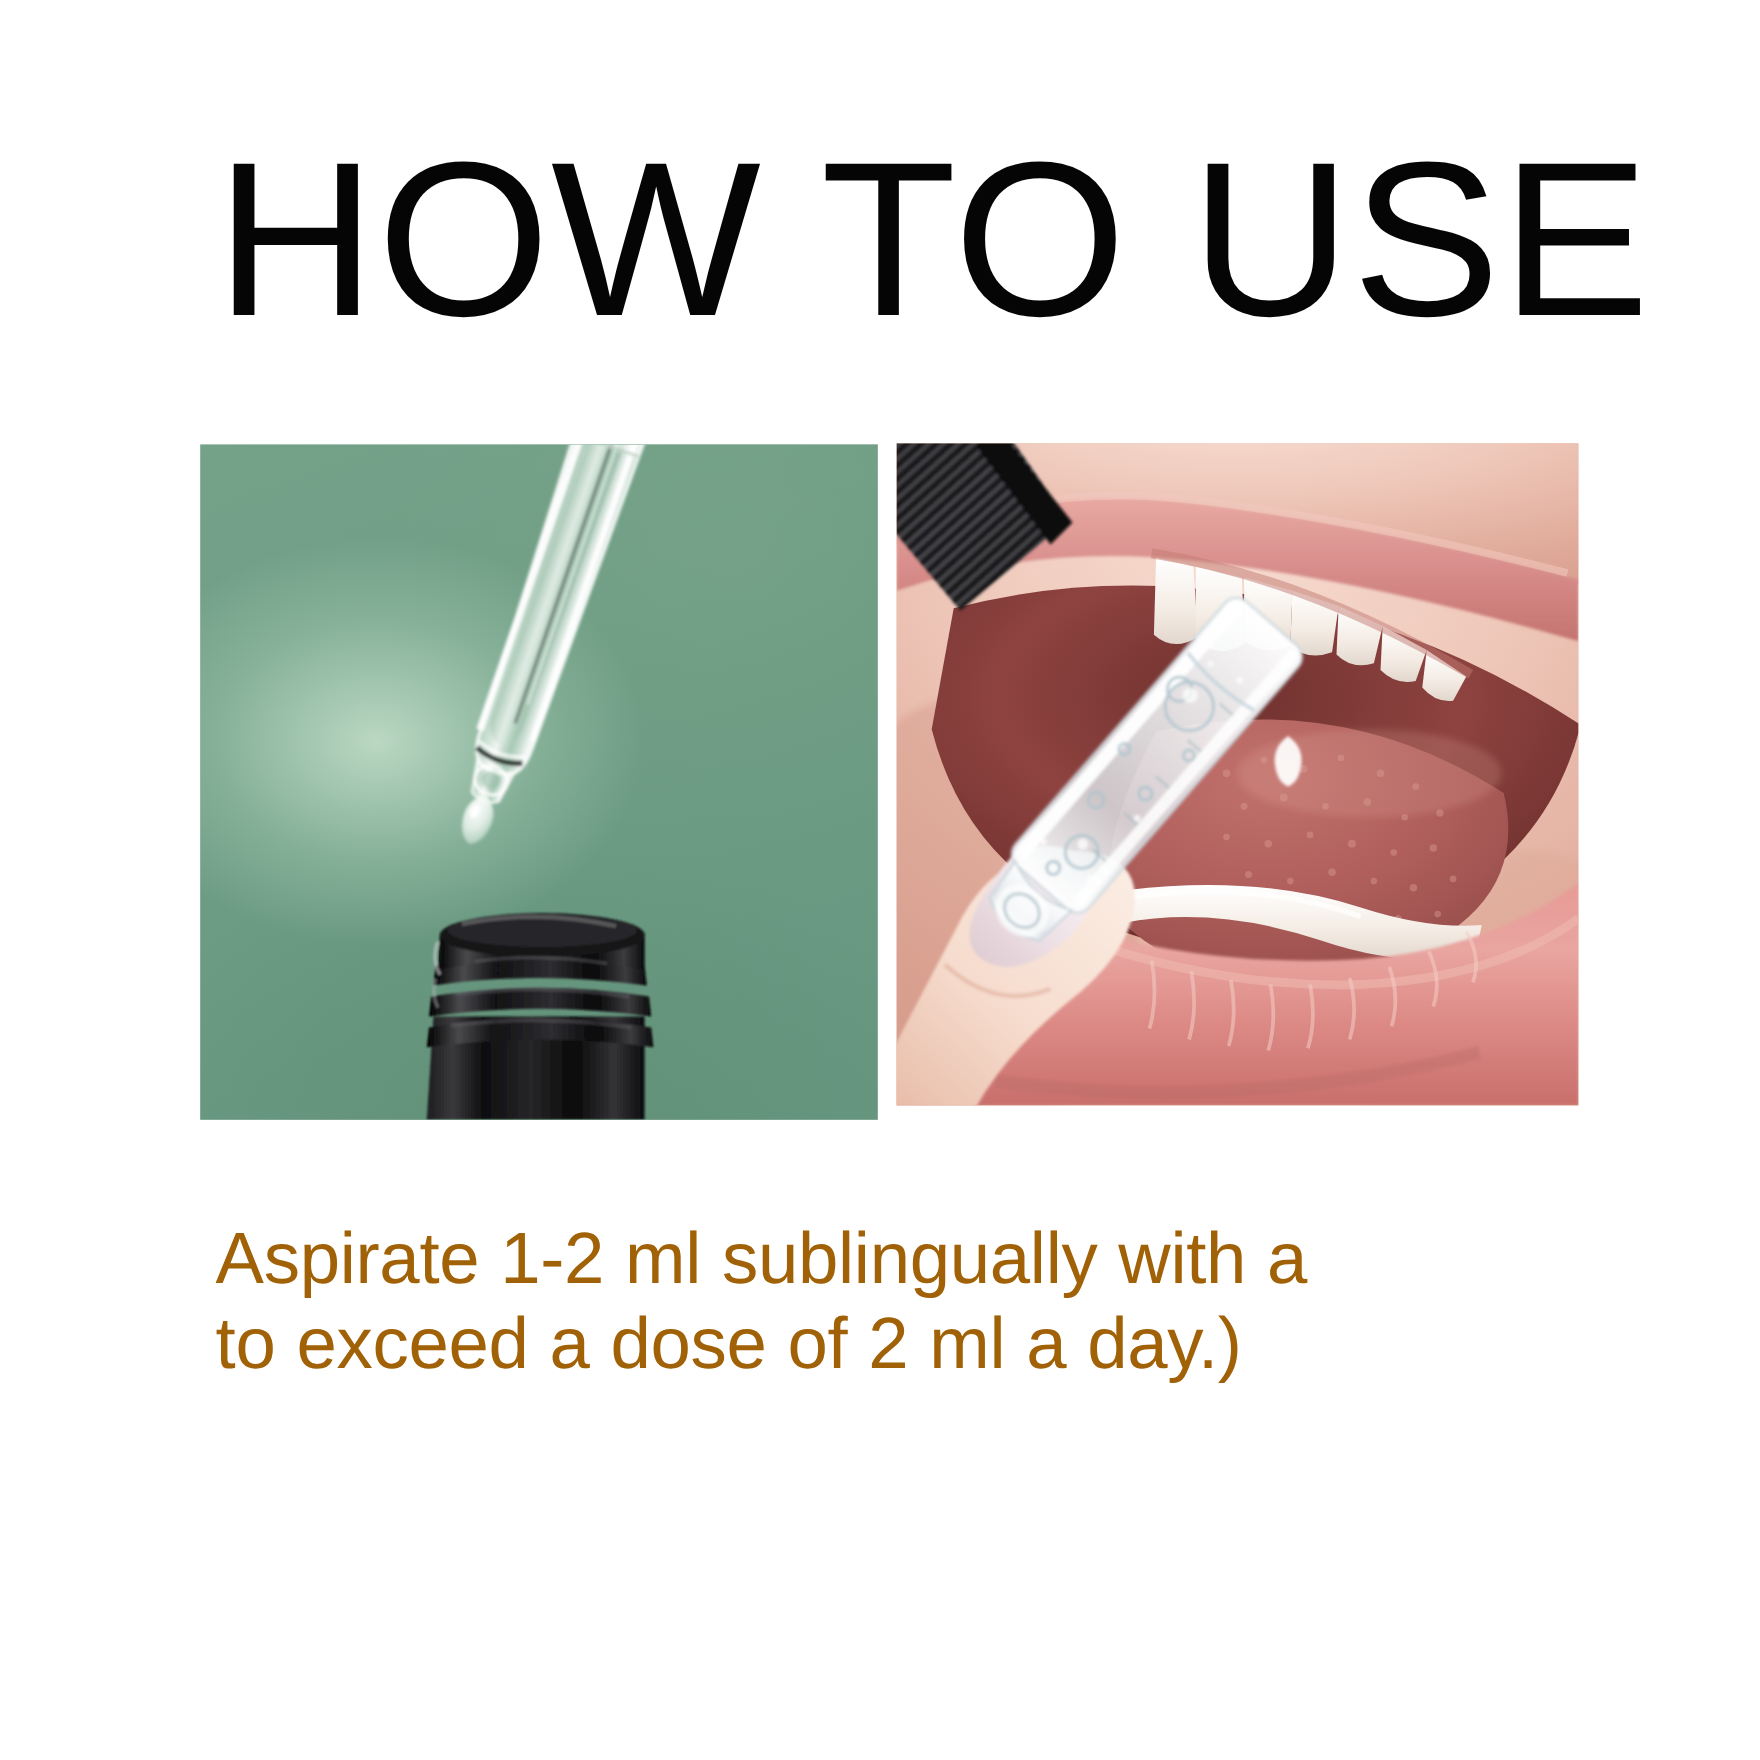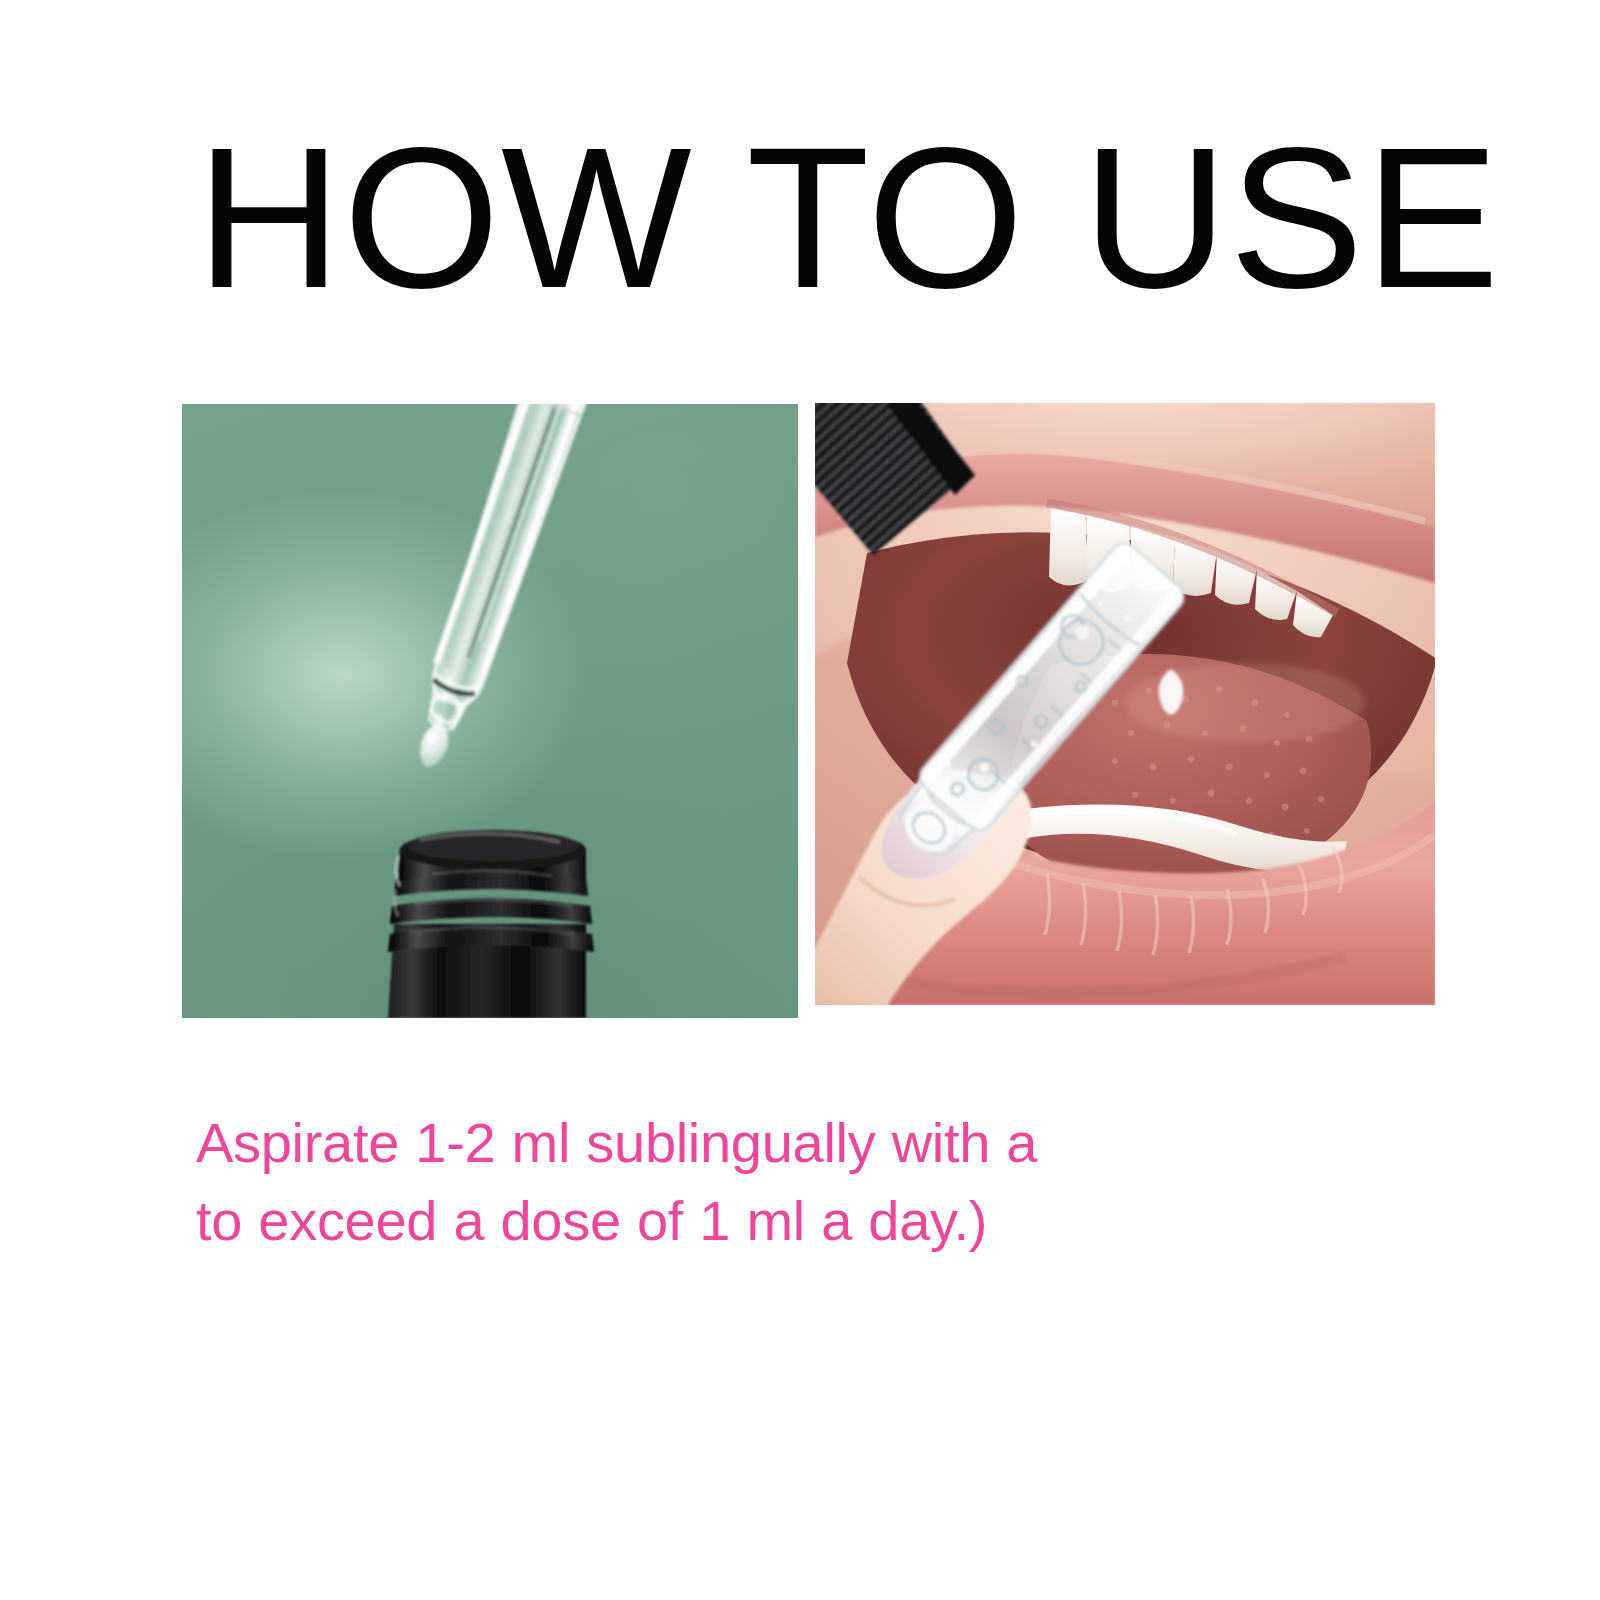--- a/index.html
+++ b/index.html
@@ -72,25 +72,25 @@
   }
   #photo-mouth-dose svg { display: block; }
 
   
   #instruction-text {
     position: absolute;
     left: 196px;
     top: 1104px;
     width: 1270px;
     font-family: "Liberation Sans", sans-serif;
-    font-size: 56px;
+    font-size: 66px;
     line-height: 78px;
     font-weight: 400;
     letter-spacing: -0.3px;
-    color: #ec4899;
+    color: #a16207;
     word-spacing: 1px;
   }
 </style>
 </head>
 <body>
 
 <div id="page-title">HOW TO USE</div>
 
 <div id="image-row">
 
@@ -402,14 +402,14 @@
 
       <g filter="url(#mBlur)">
         <path d="M356 266 q14 10 12 26 q-2 16 -12 20 q-10 -4 -12 -20 q-2 -16 12 -26 Z" fill="#ffffff" opacity="0.92"></path>
       </g>
     </svg>
   </div>
 </div>
 
 <div id="instruction-text">
   <div>Aspirate 1-2 ml sublingually with a</div>
-  <div>to exceed a dose of 1 ml a day.)</div>
+  <div>to exceed a dose of 2 ml a day.)</div>
 </div>
 
 </body></html>

